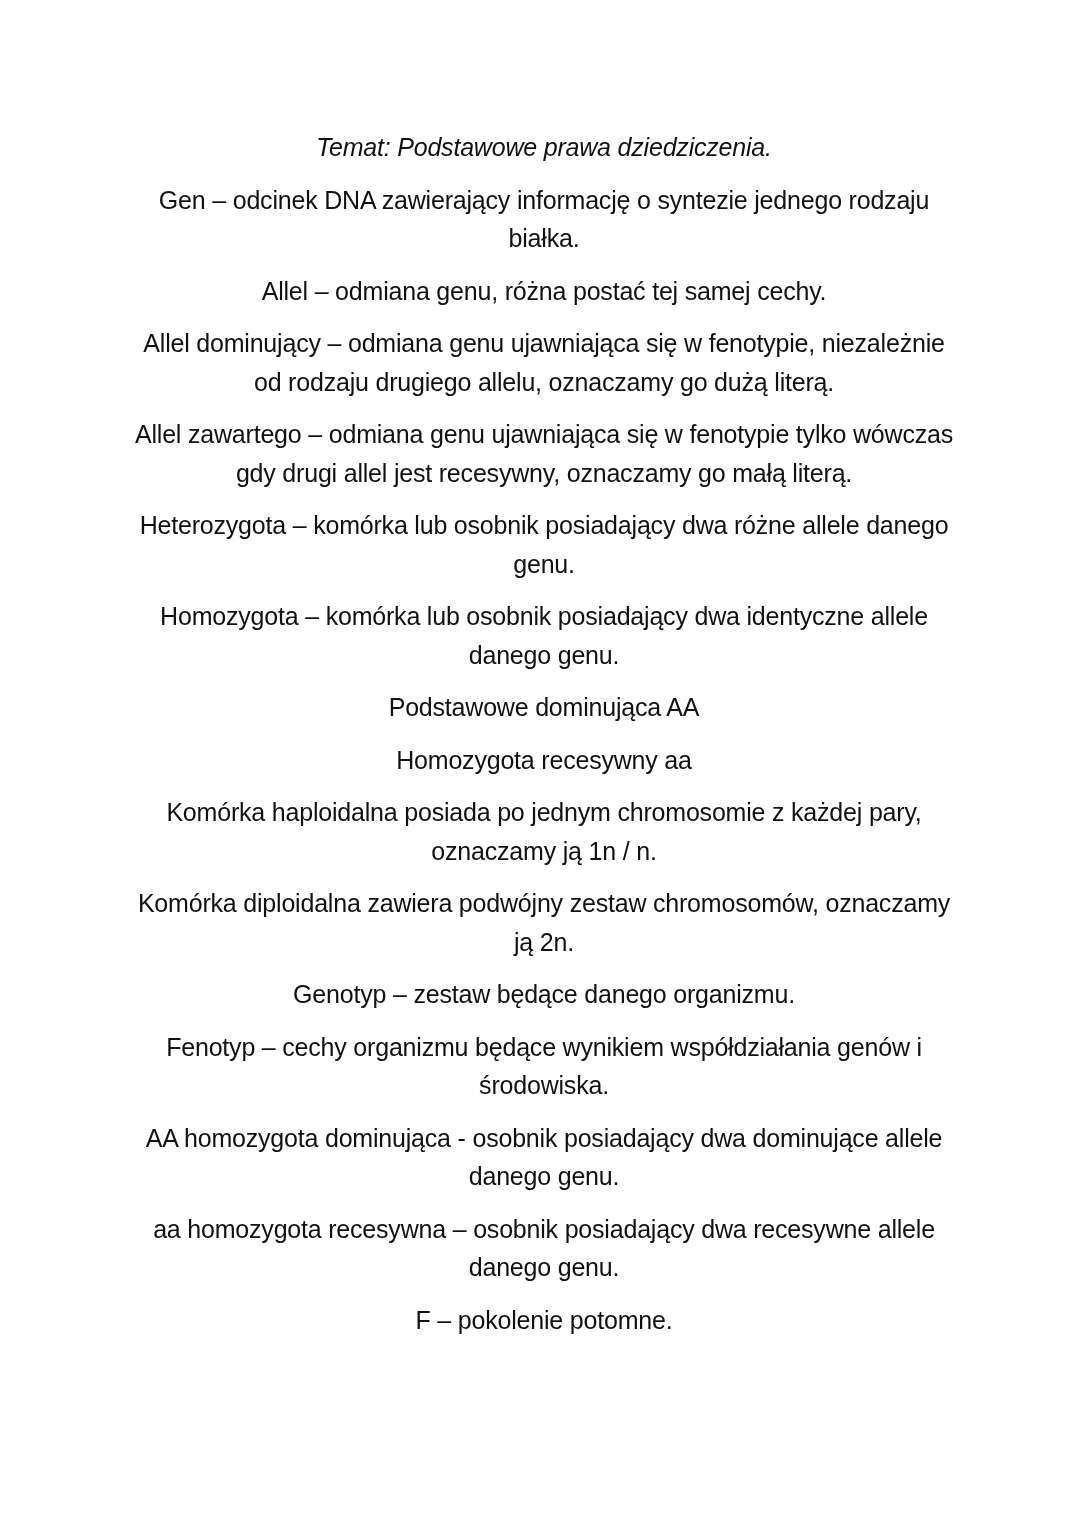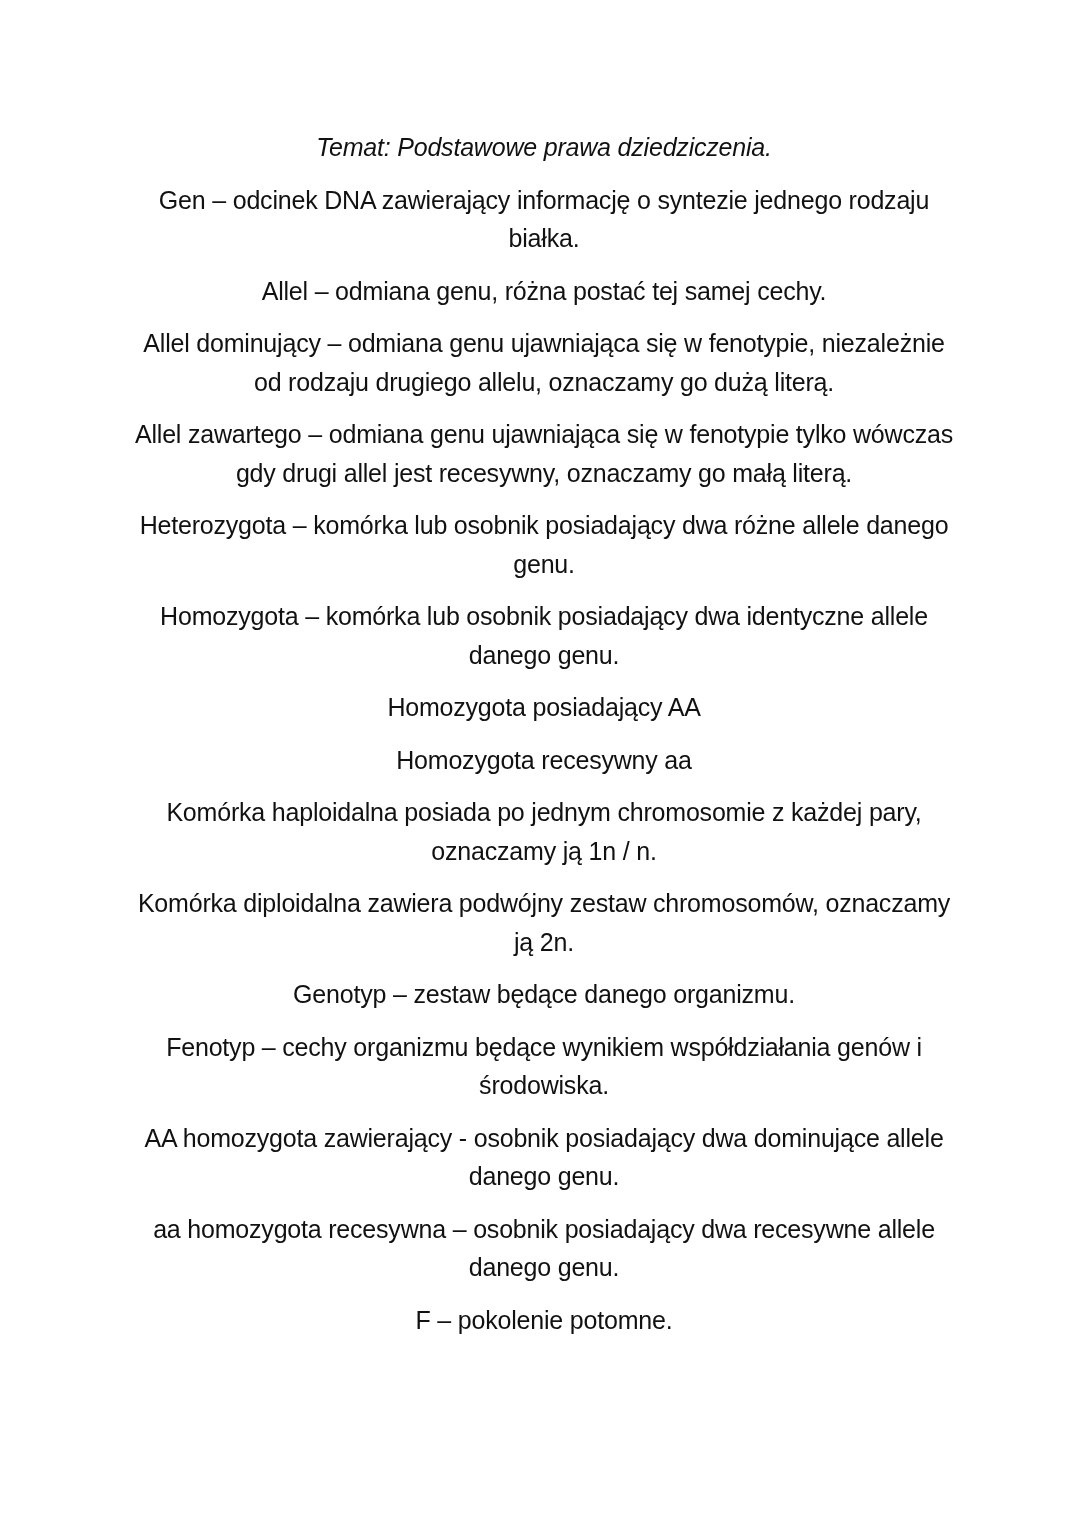--- a/index.html
+++ b/index.html
@@ -31,31 +31,31 @@
   <p class="para"><span class="term">Allel</span><span> – </span><span>odmiana genu, różna postać tej samej cechy.</span></p>
 
   <p class="para"><span class="term">Allel dominujący</span><span> – </span><span>odmiana genu ujawniająca się w fenotypie, niezależnie od rodzaju drugiego allelu, oznaczamy go dużą literą.</span></p>
 
   <p class="para"><span class="term">Allel zawartego</span><span> – </span><span>odmiana genu ujawniająca się w fenotypie tylko wówczas gdy drugi allel jest recesywny, oznaczamy go małą literą.</span></p>
 
   <p class="para"><span class="term">Heterozygota</span><span> – </span><span>komórka lub osobnik posiadający dwa różne allele danego genu.</span></p>
 
   <p class="para"><span class="term">Homozygota</span><span> – </span><span>komórka lub osobnik posiadający dwa identyczne allele danego genu.</span></p>
 
-  <p class="para"><span class="term">Homozygota posiadający AA</span></p>
+  <p class="para"><span class="term">Podstawowe dominująca AA</span></p>
 
   <p class="para"><span class="term">Homozygota recesywny aa</span></p>
 
   <p class="para"><span class="term">Komórka haploidalna</span><span> </span><span>posiada po jednym chromosomie z każdej pary, oznaczamy ją 1n / n.</span></p>
 
   <p class="para"><span class="term">Komórka diploidalna</span><span> </span><span>zawiera podwójny zestaw chromosomów, oznaczamy ją 2n.</span></p>
 
   <p class="para"><span class="term">Genotyp</span><span> – </span><span>zestaw będące danego organizmu.</span></p>
 
   <p class="para"><span class="term">Fenotyp</span><span> – </span><span>cechy organizmu będące wynikiem współdziałania genów i środowiska.</span></p>
 
 
-  <p class="para"><span class="term">AA homozygota zawierający</span><span> - </span><span>osobnik posiadający dwa dominujące allele danego genu.</span></p>
+  <p class="para"><span class="term">AA homozygota dominująca</span><span> - </span><span>osobnik posiadający dwa dominujące allele danego genu.</span></p>
 
   <p class="para"><span class="term">aa homozygota recesywna</span><span> – </span><span>osobnik posiadający dwa recesywne allele danego genu.</span></p>
 
   <p class="para"><span class="term">F</span><span> – </span><span>pokolenie potomne.</span></p>
 </div>
 
 </body></html>

